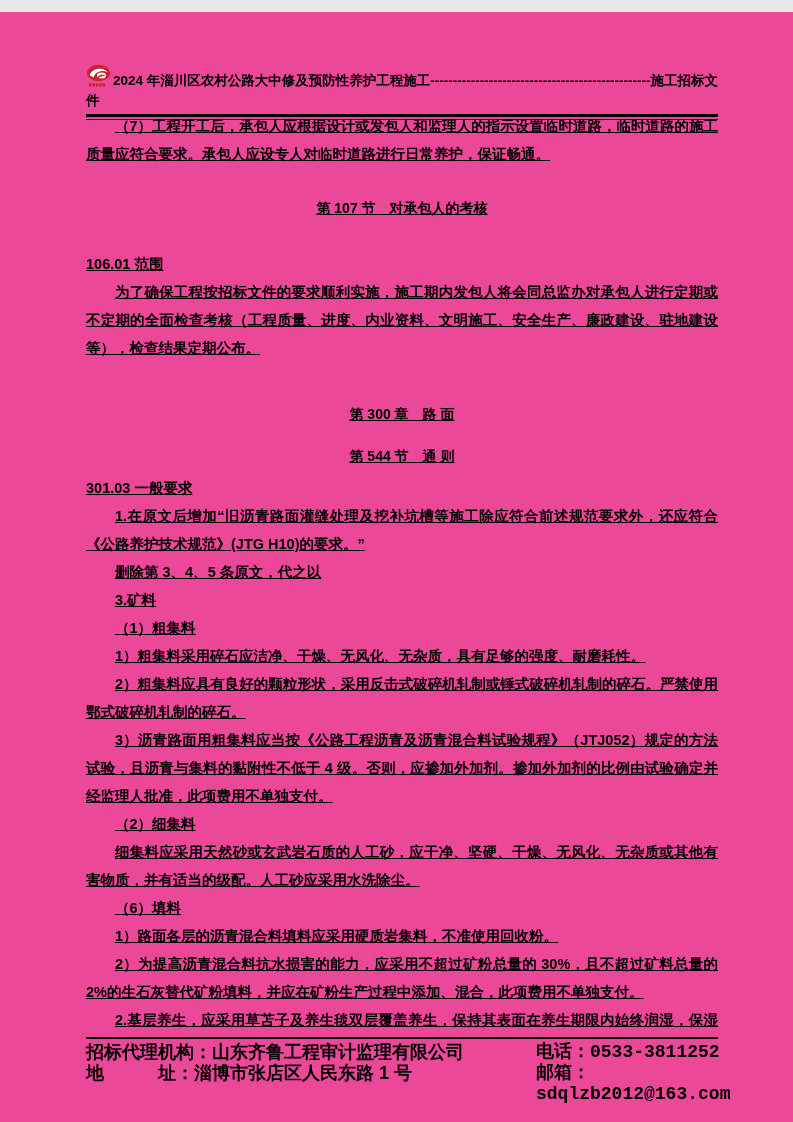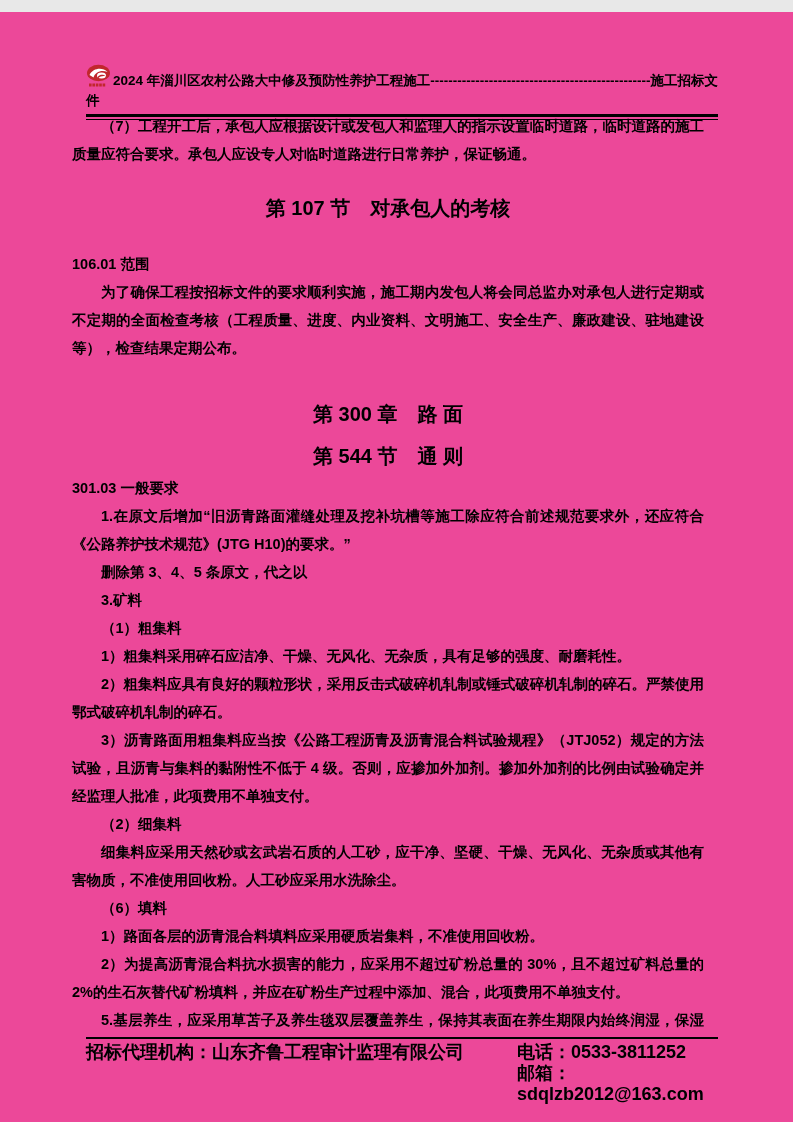--- a/index.html
+++ b/index.html
@@ -14,33 +14,33 @@
   .header { position:absolute; left:86px; width:632px; top:50px; }
   .header-line1 { display:flex; align-items:flex-end; font-size:13.5px; line-height:20px; white-space:nowrap; }
   .header-logo { position:relative; top:2px; margin-right:2px; flex:0 0 auto; }
   .header-title { flex:0 0 auto; }
   .header-leader { flex:1 1 auto; overflow:hidden; letter-spacing:0; }
   .header-tail { flex:0 0 auto; }
   .header-line2 { font-size:13.5px; line-height:20px; }
   .rule-thick { height:3px; background:#000; margin-top:3px; }
   .rule-thin  { height:1px; background:#000; margin-top:2px; }
   
-  .content { position:absolute; left:72px; width:632px; top:100px; font-size:14.5px; line-height:28px; }
+  .content { position:absolute; left:86px; width:632px; top:100px; font-size:14.5px; line-height:28px;text-decoration:underline; }
   .p { text-align:justify; text-indent:2em; }
   .p.fill { text-align-last:justify; }
   .sub { text-indent:0; }
-  .h1 { text-align:center; font-size:20px; line-height:36px; text-indent:0; }
+  .h1 { text-align:center; font-size:14px; line-height:36px; text-indent:0; }
   .h107 { margin-top:22px; margin-bottom:24px; }
   .h300 { margin-top:34px;text-align:center; }
   .h301 { margin-top:6px; }
   
   .footer { position:absolute; left:86px; width:632px; top:1025px; }
   .footer-rule { height:2px; background:#000; }
   .footer-cols { position:relative; margin-top:3px; font-size:18px; line-height:21px; }
-  .footer-right { position:absolute; left:431px; top:0; }
+  .footer-right { position:absolute; left:450px; top:0;font-family:Liberation Mono, monospace; }
 </style>
 </head>
 <body>
 
 <div class="page">
 
   <div class="header">
     <div class="header-line1">
       <span class="header-logo">
         <svg width="25" height="23" viewBox="0 0 25 23">
@@ -73,32 +73,33 @@
     <div class="h1 h301">第 544 节　通 则</div>
     <div class="sub">301.03 一般要求</div>
     <div class="p">1.在原文后增加“旧沥青路面灌缝处理及挖补坑槽等施工除应符合前述规范要求外，还应符合《公路养护技术规范》(JTG H10)的要求。”</div>
     <div class="p">删除第 3、4、5 条原文，代之以</div>
     <div class="p">3.矿料</div>
     <div class="p">（1）粗集料</div>
     <div class="p">1）粗集料采用碎石应洁净、干燥、无风化、无杂质，具有足够的强度、耐磨耗性。</div>
     <div class="p">2）粗集料应具有良好的颗粒形状，采用反击式破碎机轧制或锤式破碎机轧制的碎石。严禁使用鄂式破碎机轧制的碎石。</div>
     <div class="p">3）沥青路面用粗集料应当按《公路工程沥青及沥青混合料试验规程》（JTJ052）规定的方法试验，且沥青与集料的黏附性不低于 4 级。否则，应掺加外加剂。掺加外加剂的比例由试验确定并经监理人批准，此项费用不单独支付。</div>
     <div class="p">（2）细集料</div>
-    <div class="p">细集料应采用天然砂或玄武岩石质的人工砂，应干净、坚硬、干燥、无风化、无杂质或其他有害物质，不准使用回收粉。人工砂应采用水洗除尘。</div>
+    <div class="p">细集料应采用天然砂或玄武岩石质的人工砂，应干净、坚硬、干燥、无风化、无杂质或其他有害物质，并有适当的级配。人工砂应采用水洗除尘。</div>
     <div class="p">（6）填料</div>
     <div class="p">1）路面各层的沥青混合料填料应采用硬质岩集料，不准使用回收粉。</div>
     <div class="p">2）为提高沥青混合料抗水损害的能力，应采用不超过矿粉总量的 30%，且不超过矿料总量的 2%的生石灰替代矿粉填料，并应在矿粉生产过程中添加、混合，此项费用不单独支付。</div>
-    <div class="p fill">5.基层养生，应采用草苫子及养生毯双层覆盖养生，保持其表面在养生期限内始终润湿，保湿</div>
+    <div class="p fill">2.基层养生，应采用草苫子及养生毯双层覆盖养生，保持其表面在养生期限内始终润湿，保湿</div>
   </div>
 
   <div class="footer">
     <div class="footer-rule"></div>
     <div class="footer-cols">
       <div class="footer-left">
         <div>招标代理机构：山东齐鲁工程审计监理有限公司</div>
+        <div>地　　　址：淄博市张店区人民东路 1 号</div>
       </div>
       <div class="footer-right">
         <div>电话：0533-3811252</div>
         <div>邮箱：sdqlzb2012@163.com</div>
       </div>
     </div>
   </div>
 
 </div>
 

